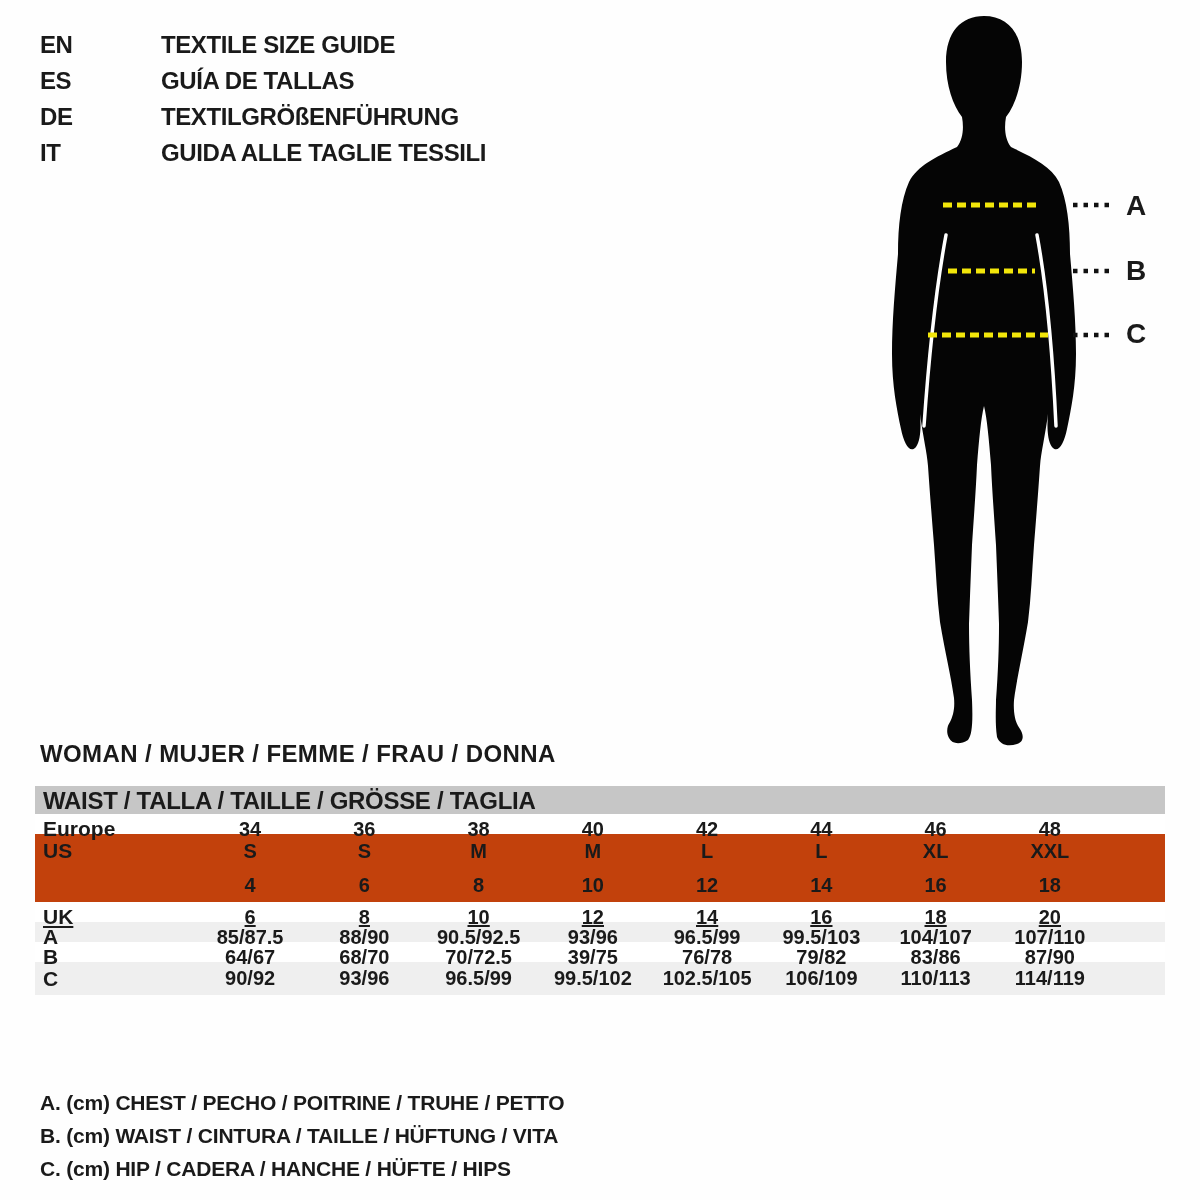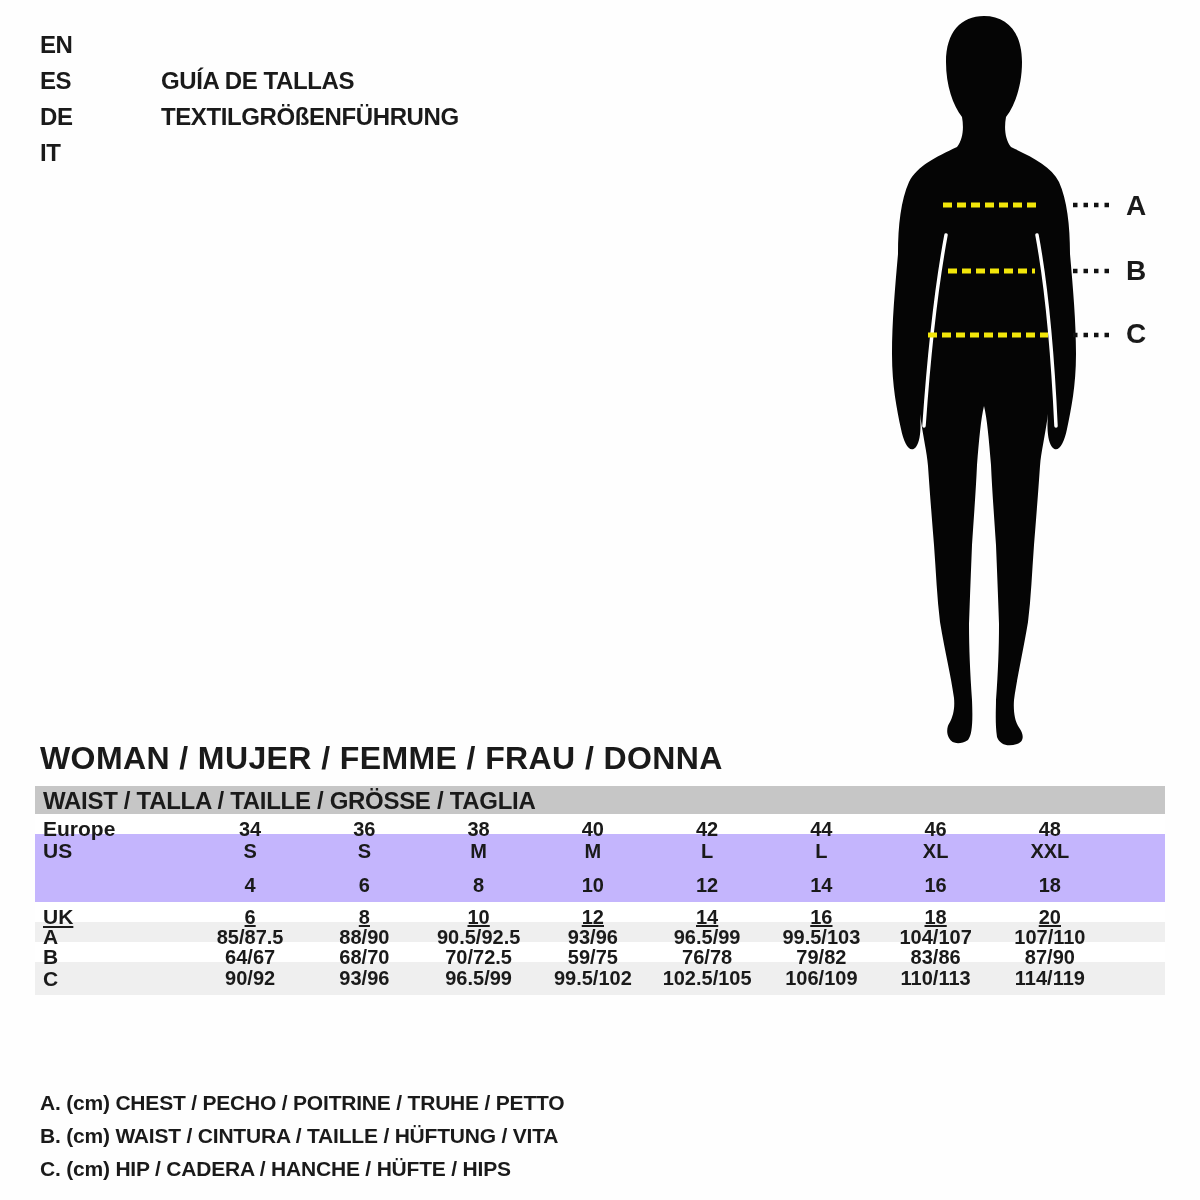--- a/index.html
+++ b/index.html
@@ -12,58 +12,60 @@
   .lang-row{display:flex;height:36px;line-height:36px;font-size:24px;letter-spacing:-0.4px;gap:43px;}
   .lang-code{width:78px;flex:0 0 78px;}
   .lang-title{white-space:nowrap;}
   
   .figure-svg{position:absolute;left:860px;top:10px;width:300px;height:740px;}
   .measure-label{position:absolute;left:1126px;width:34px;text-align:left;font-size:28px;line-height:28px;}
   #label-a{top:192px;}
   #label-b{top:257px;}
   #label-c{top:320px;}
   
-  .section-title{position:absolute;left:40px;top:740px;font-size:32px;letter-spacing:0.4px;white-space:nowrap;}
+  .section-title{position:absolute;left:40px;top:740px;font-size:24px;letter-spacing:0.4px;white-space:nowrap;}
   
   .size-table{position:absolute;left:35px;top:786px;width:1130px;}
   .t-header{height:28px;line-height:29px;background:#c6c6c6;padding-left:8px;font-size:24px;letter-spacing:-0.3px;}
   .t-row{display:grid;grid-template-columns:158px repeat(8,1fr) 58px;font-size:20px;}
   .t-row .lbl{text-align:left;padding-left:8px;font-size:21px;}
   .t-row .c{text-align:center;}
   .row-h{height:20px;line-height:30px;}
   .row-europe{background:#ffffff;}
-  .us-block{background:#c4b5fd;}
+  .us-block{background:#c2410c;}
   .us-block .t-row{height:34px;line-height:34px;}
   .row-uk{background:#ffffff;text-decoration:underline;}
   .row-a{background:#efefef;}
   .row-b{background:#ffffff;}
   .row-c{background:#efefef;height:33px;line-height:33px;}
   
   .legend-block{position:absolute;left:40px;top:1086px;}
   .legend-line{height:33px;line-height:33px;font-size:21px;letter-spacing:-0.2px;white-space:nowrap;}
 </style>
 </head>
 <body>
 
 <div id="canvas">
 
   <div class="lang-block">
     <div class="lang-row">
       <span class="lang-code">EN</span>
+      <span class="lang-title">TEXTILE SIZE GUIDE</span>
     </div>
     <div class="lang-row">
       <span class="lang-code">ES</span>
       <span class="lang-title">GUÍA DE TALLAS</span>
     </div>
     <div class="lang-row">
       <span class="lang-code">DE</span>
       <span class="lang-title">TEXTILGRÖßENFÜHRUNG</span>
     </div>
     <div class="lang-row">
       <span class="lang-code">IT</span>
+      <span class="lang-title">GUIDA ALLE TAGLIE TESSILI</span>
     </div>
   </div>
 
   <svg class="figure-svg" viewBox="0 0 300 740">
     <path fill="#050505" d="
       M124,6
       C147,6 162,22 162,52
       C162,76 155,95 146,107
       C144,118 145,129 151,137
       C172,147 191,156 199,172
@@ -188,21 +190,21 @@
       <span class="c">104/107</span>
       <span class="c">107/110</span>
       <span class="c"></span>
     </div>
 
     <div class="t-row row-h row-b">
       <span class="lbl">B</span>
       <span class="c">64/67</span>
       <span class="c">68/70</span>
       <span class="c">70/72.5</span>
-      <span class="c">59/75</span>
+      <span class="c">39/75</span>
       <span class="c">76/78</span>
       <span class="c">79/82</span>
       <span class="c">83/86</span>
       <span class="c">87/90</span>
       <span class="c"></span>
     </div>
 
     <div class="t-row row-c">
       <span class="lbl">C</span>
       <span class="c">90/92</span>

